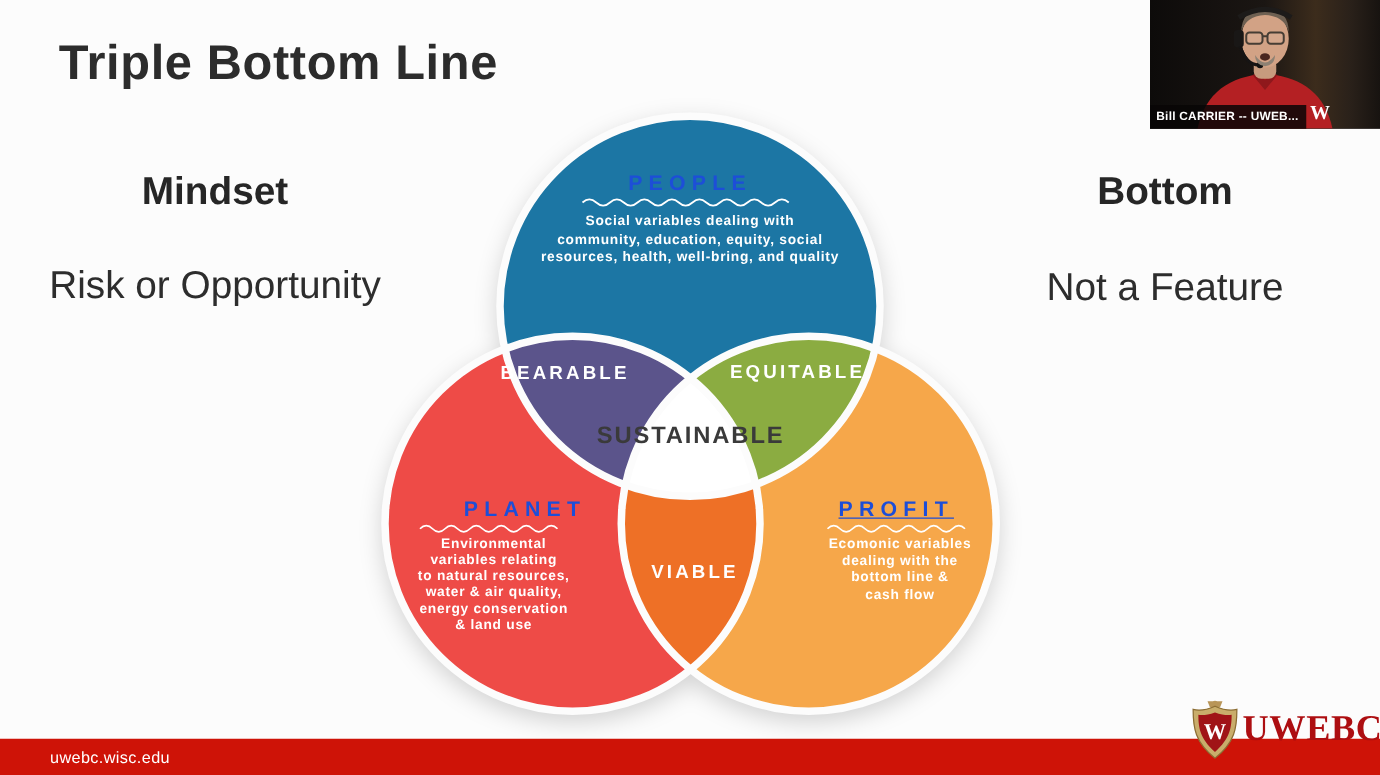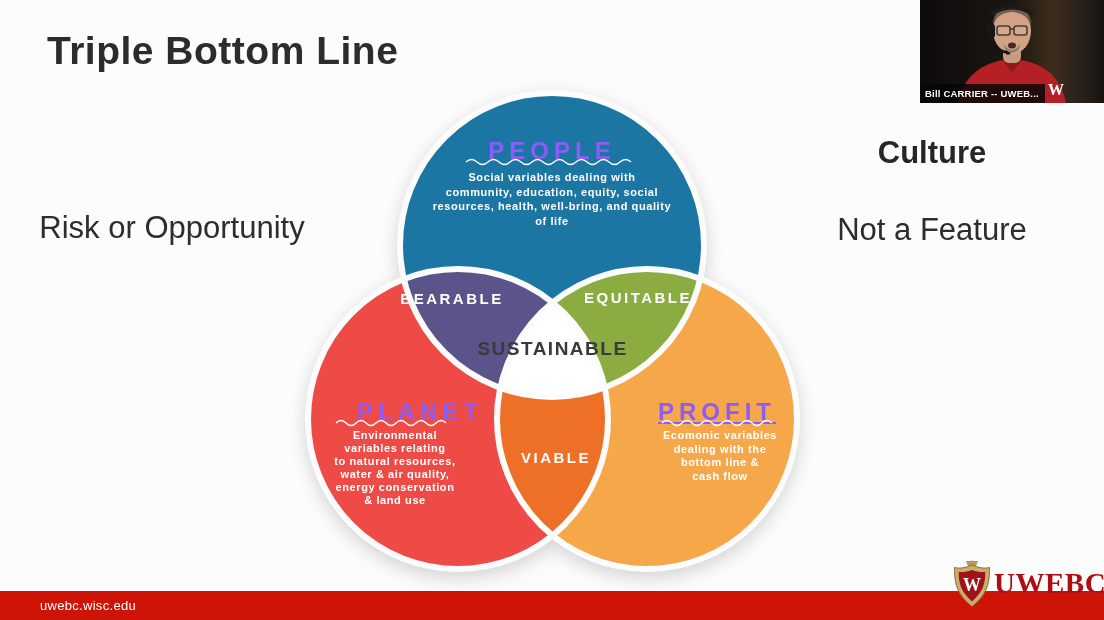--- a/index.html
+++ b/index.html
@@ -12,21 +12,21 @@
   .side-note{text-align:center;color:#262626;}
   .note-head{font-size:31px;font-weight:bold;}
   .note-sub{font-size:31px;font-weight:400;color:#2d2d2d;}
   .n-left-head{left:52px;top:135px;width:240px;}
   .n-left-sub{left:22px;top:210px;width:300px;}
   .n-right-head{left:812px;top:135px;width:240px;}
   .n-right-sub{left:782px;top:212px;width:300px;}
 
   .venn{left:295px;top:78px;width:510px;height:500px;filter:drop-shadow(0 6px 9px rgba(0,0,0,.16));}
   .vlabel{z-index:5;text-align:center;white-space:nowrap;}
-  .circle-title{font-size:24px;font-weight:bold;color:#8b5cf6;letter-spacing:5px;}
+  .circle-title{font-size:17px;font-weight:bold;color:#1d4ed8;letter-spacing:5px;}
   .t-people{left:452px;top:137px;width:200px;}
   .t-planet{left:312px;top:398px;width:160px;padding-left:28px;}
   .t-profit{left:637px;top:398px;width:160px;text-decoration:underline;}
   .wave{z-index:5;}
   .w-people{left:464px;top:157px;}
   .w-planet{left:334px;top:418px;}
   .w-profit{left:660px;top:418px;}
   .desc{font-size:11px;line-height:14.5px;color:#fff;letter-spacing:.6px;font-weight:bold;}
   .desc div{white-space:nowrap;}
   .d-people{left:417px;top:170px;width:270px;}
@@ -48,22 +48,23 @@
   .uwebc{z-index:8;}
   .uwebc-text{left:994px;top:567px;font-family:"Liberation Serif",serif;font-size:29px;font-weight:bold;color:#ad0e11;letter-spacing:.5px;}
   .crest{left:951px;top:560px;}
 </style>
 </head>
 <body>
 
 <div class="slide">
 
   <div class="abs slide-title">Triple Bottom Line</div>
+  <div class="abs side-note note-head n-left-head">Mindset</div>
   <div class="abs side-note note-sub n-left-sub">Risk or Opportunity</div>
-  <div class="abs side-note note-head n-right-head">Culture</div>
+  <div class="abs side-note note-head n-right-head">Bottom</div>
   <div class="abs side-note note-sub n-right-sub">Not a Feature</div>
 
   <svg class="abs venn" viewBox="295 78 510 500" aria-hidden="true">
     <defs>
       <clipPath id="cpPlanet">
           <circle cx="458" cy="419" r="150"></circle>
         </clipPath>
       <clipPath id="cpProfit">
           <circle cx="647" cy="419" r="150"></circle>
         </clipPath>
@@ -101,21 +102,20 @@
     <path d="M2,5 q5,-5 10,0 t10,0 t10,0 t10,0 t10,0 t10,0 t10,0 t10,0 t10,0 t10,0 t10,0" fill="none" stroke="#fff" stroke-width="1.4"></path>
   </svg>
   <svg class="abs wave w-profit" width="114" height="9">
     <path d="M2,5 q5,-5 10,0 t10,0 t10,0 t10,0 t10,0 t10,0 t10,0 t10,0 t10,0 t10,0 t10,0" fill="none" stroke="#fff" stroke-width="1.4"></path>
   </svg>
 
   <div class="abs vlabel desc d-people">
     <div>Social variables dealing with</div>
     <div>community, education, equity, social</div>
     <div>resources, health, well-bring, and quality</div>
-    <div>of life</div>
   </div>
   <div class="abs vlabel desc d-planet">
     <div>Environmental</div>
     <div>variables relating</div>
     <div>to natural resources,</div>
     <div>water &amp; air quality,</div>
     <div>energy conservation</div>
     <div>&amp; land use</div>
   </div>
   <div class="abs vlabel desc d-profit">

